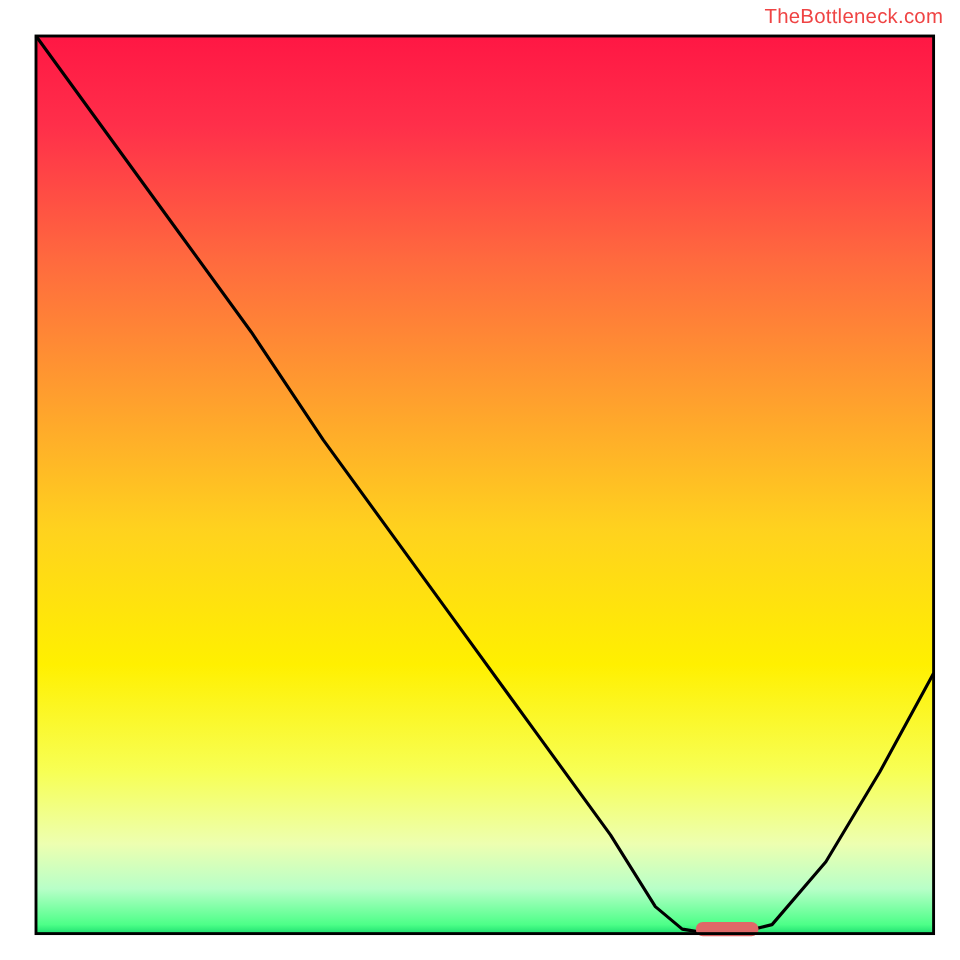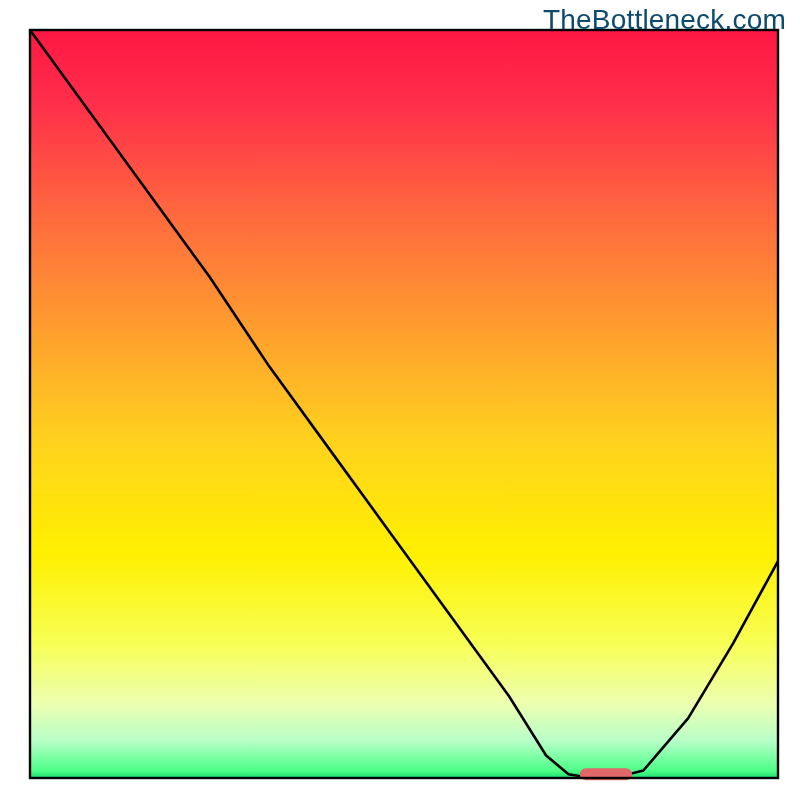--- a/index.html
+++ b/index.html
@@ -12,22 +12,22 @@
   }
   .container {
     position: relative;
     width: 800px;
     height: 800px;
   }
   .watermark {
     position: absolute;
     top: 4px;
     right: 14px;
-    font-size: 28px;
-    color: #0c4a6e;
+    font-size: 17px;
+    color: #ef4444;
     font-weight: 400;
     letter-spacing: 0.2px;
   }
   svg {
     position: absolute;
     top: 0;
     left: 0;
   }
 </style>
 </head>

